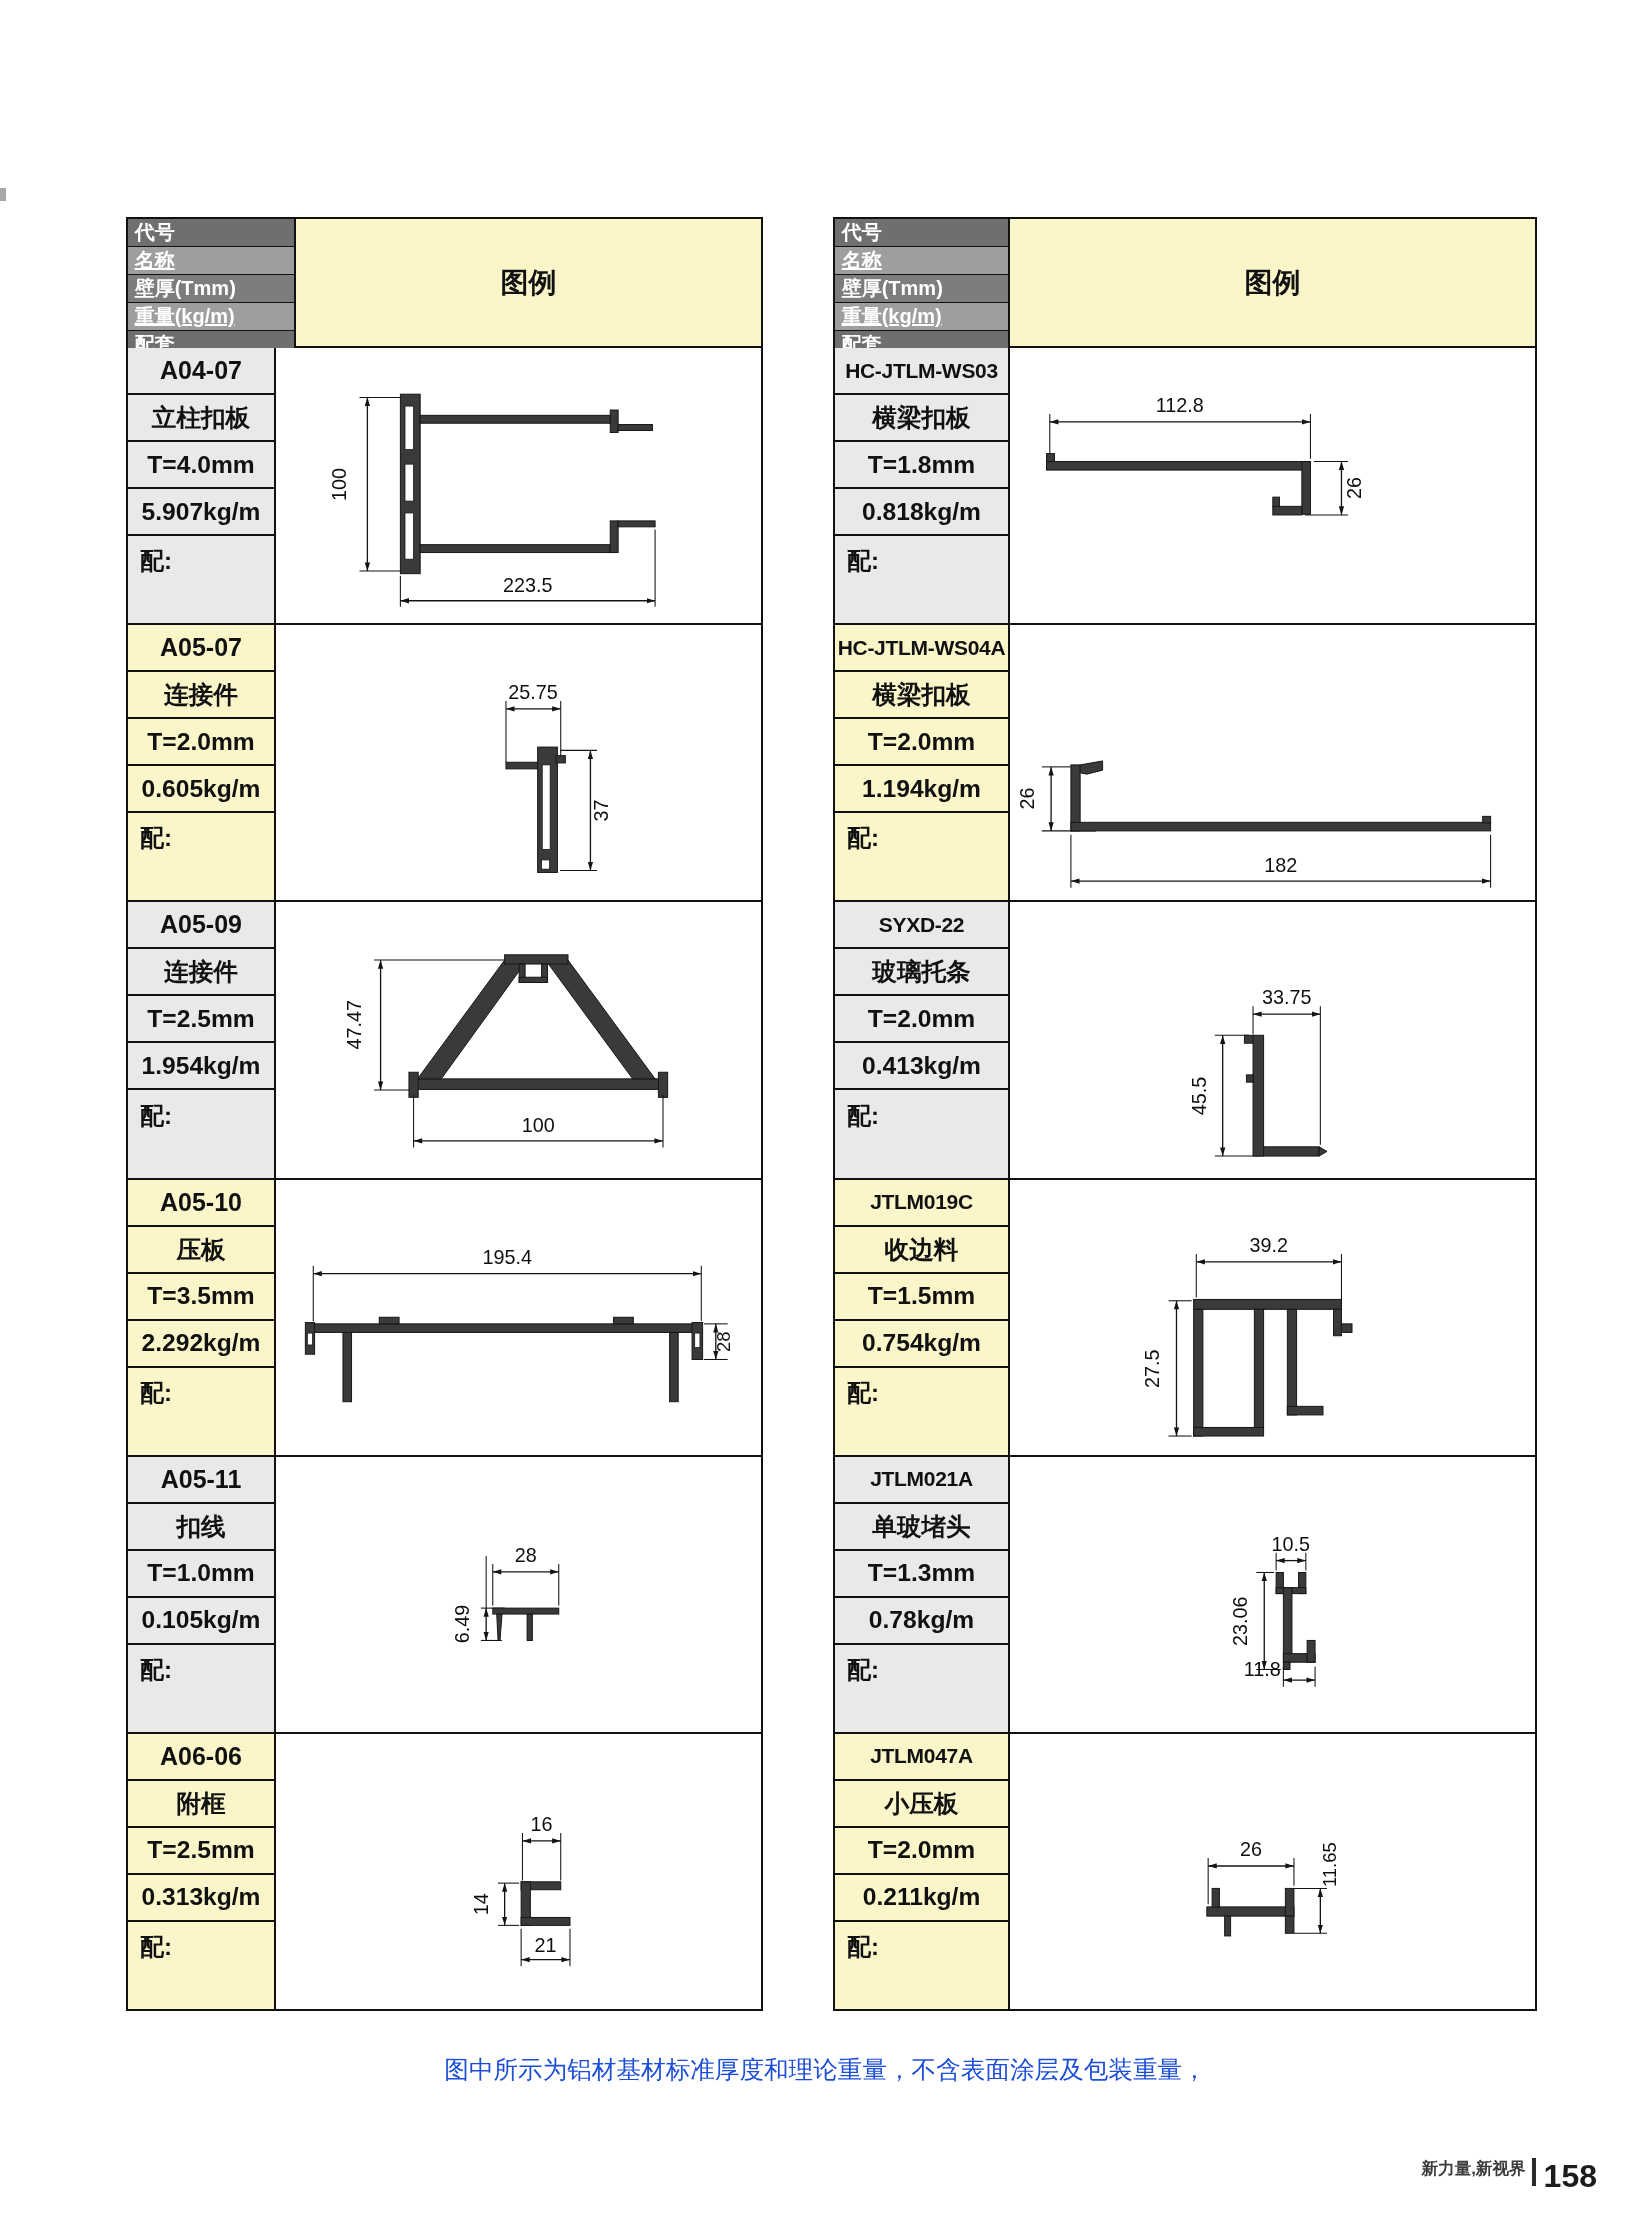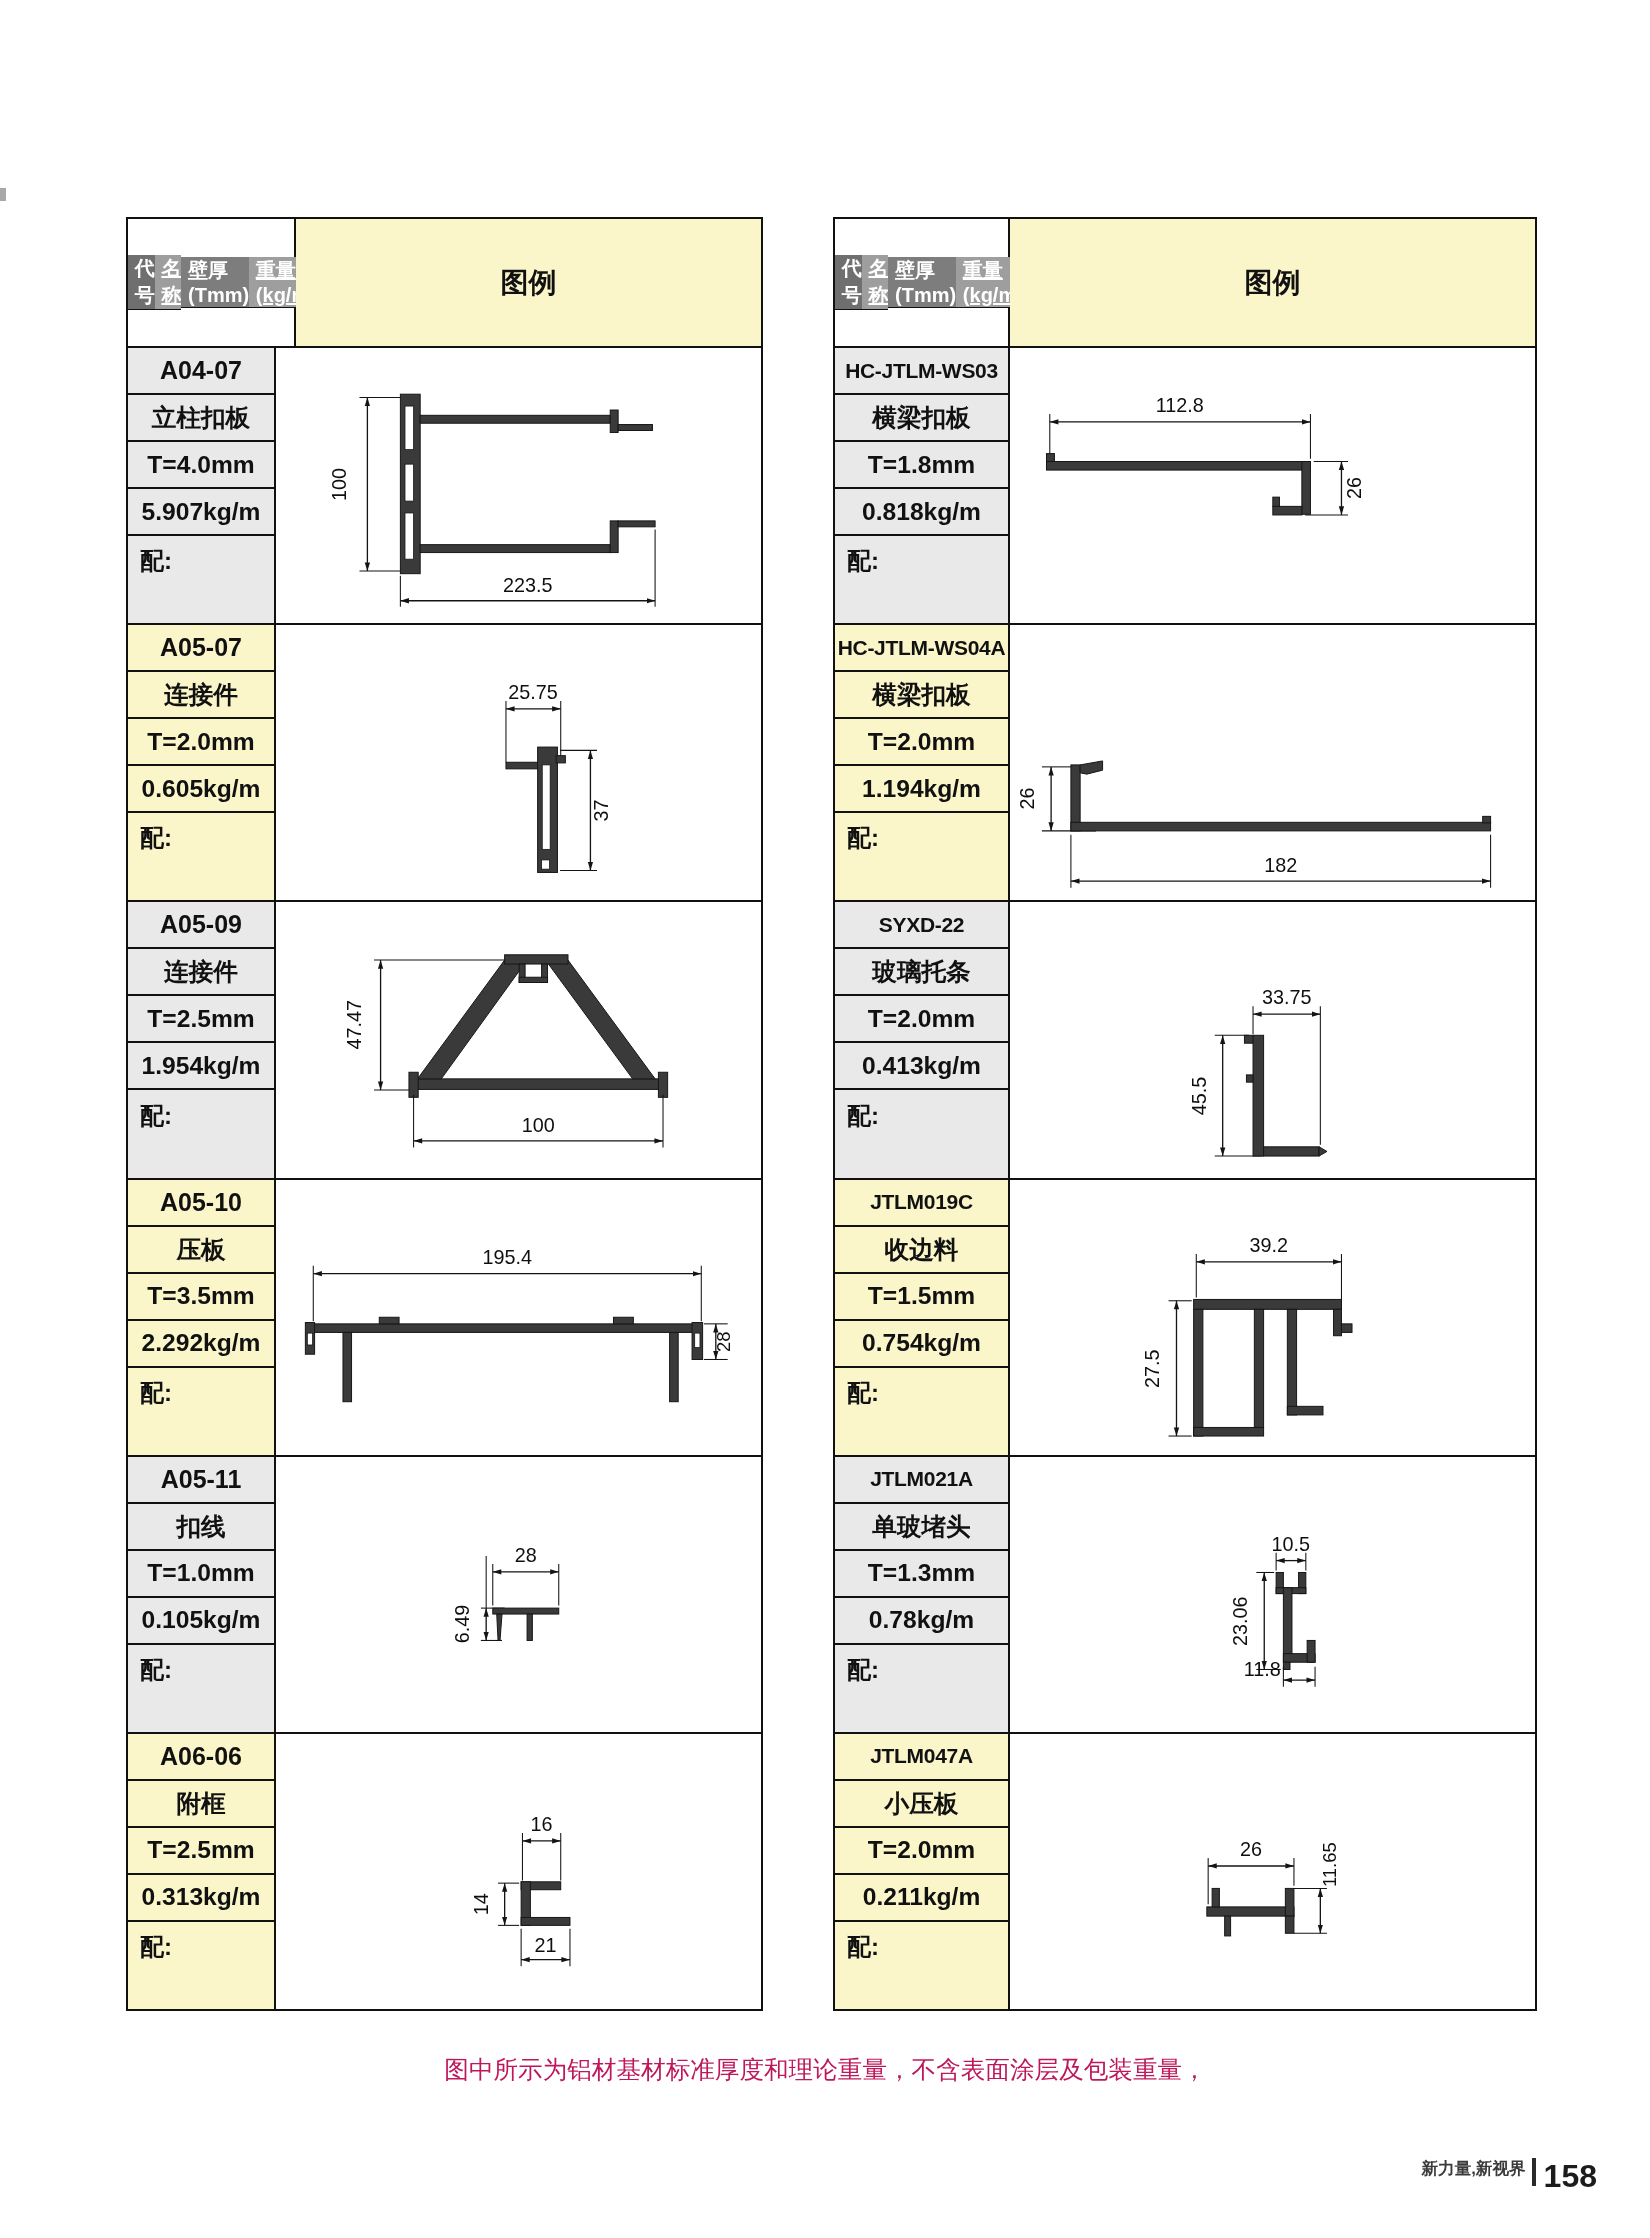--- a/index.html
+++ b/index.html
@@ -12,21 +12,21 @@
   body{font-family:"Liberation Sans","DejaVu Sans",sans-serif;color:#111;}
   .page{position:relative;width:1651px;height:2239px;background:#fff;overflow:hidden;}
   .cropmark{position:absolute;left:0;top:188px;width:6px;height:12.6px;background:#a8a8a8;}
 
   .ptable{position:absolute;top:217px;height:1794px;border:2.7px solid var(--line);
           display:flex;flex-direction:column;background:#fff;}
   .ptable.left{left:126px;width:637px;}
   .ptable.right{left:833px;width:704px;}
 
   .thead{display:flex;height:129px;border-bottom:2px solid var(--line);flex:none;}
-  .hcol{width:168px;display:flex;flex-direction:row;border-right:2px solid var(--line);align-items:center;}
+  .hcol{width:168px;display:flex;flex-direction:column;border-right:2px solid var(--line);}
   .right .hcol{width:175px;}
   .hrow{flex:1;display:flex;align-items:center;padding-left:6.7px;color:#fff;
         font-weight:700;font-size:20px;border-bottom:1.3px solid var(--line);}
   .hrow:last-child{border-bottom:none;}
   .hrow.d1{background:var(--hdr-dark);}
   .hrow.d2{background:var(--hdr-mid);}
   .hrow.l1{background:var(--hdr-light);text-decoration:underline;}
   .legendcell{flex:1;background:var(--legend-bg);display:flex;align-items:center;
         justify-content:center;font-size:28px;font-weight:700;}
 
@@ -45,21 +45,21 @@
   .dcol{flex:1;position:relative;background:#fff;}
   svg.diag{position:absolute;left:0;top:0;width:100%;height:100%;}
 
   .p{fill:#3a3a3a;stroke:#161616;stroke-width:1.5;}
   .w{fill:#ffffff;stroke:#161616;stroke-width:1.2;}
   .dl{stroke:#141414;stroke-width:2;fill:none;}
   .el{stroke:#141414;stroke-width:1.6;fill:none;}
   .dt{font-size:30px;fill:#0f0f0f;font-weight:400;}
 
   .note{position:absolute;left:0;top:2048px;width:100%;text-align:center;
-        font-size:24.6px;line-height:1.75;color:#be185d;}
+        font-size:24.6px;line-height:1.75;color:#1d4ed8;}
   .footer{position:absolute;top:2158px;right:54px;display:flex;}
   .footer .brand{font-size:16.6px;font-weight:700;color:#3a3a3a;}
   .footer .sep{width:3.3px;height:28px;background:#2b2b2b;margin:0 8px 0 6.7px;}
   .footer .pageno{font-size:32px;font-weight:700;color:#1c1c1c;}
 </style>
 </head>
 <body>
 
 <svg width="0" height="0" style="position:absolute" aria-hidden="true">
   <defs>

